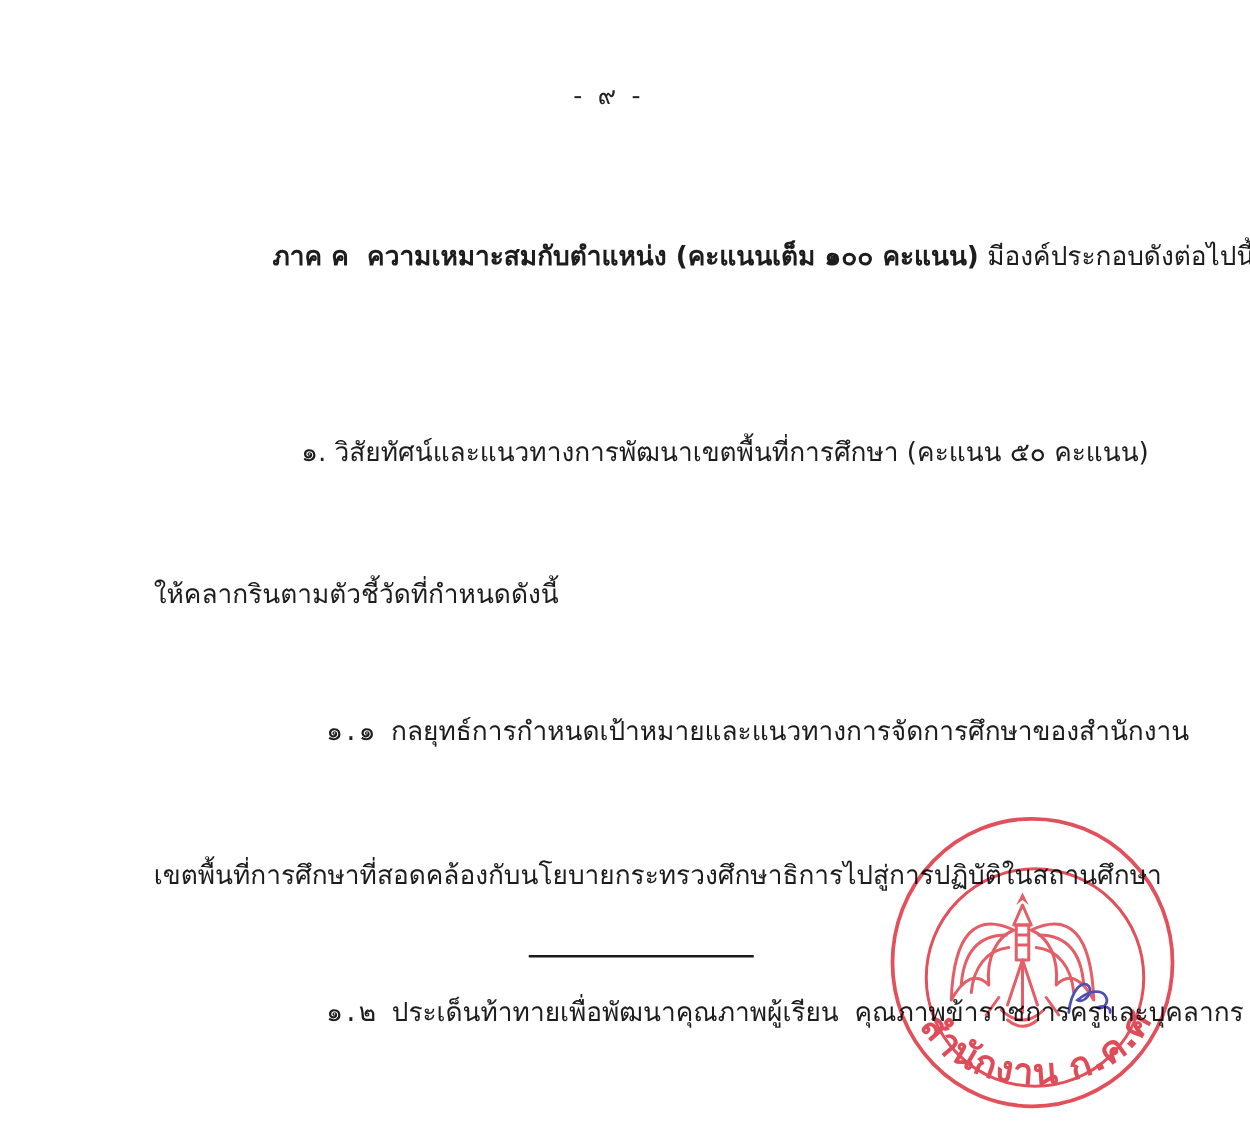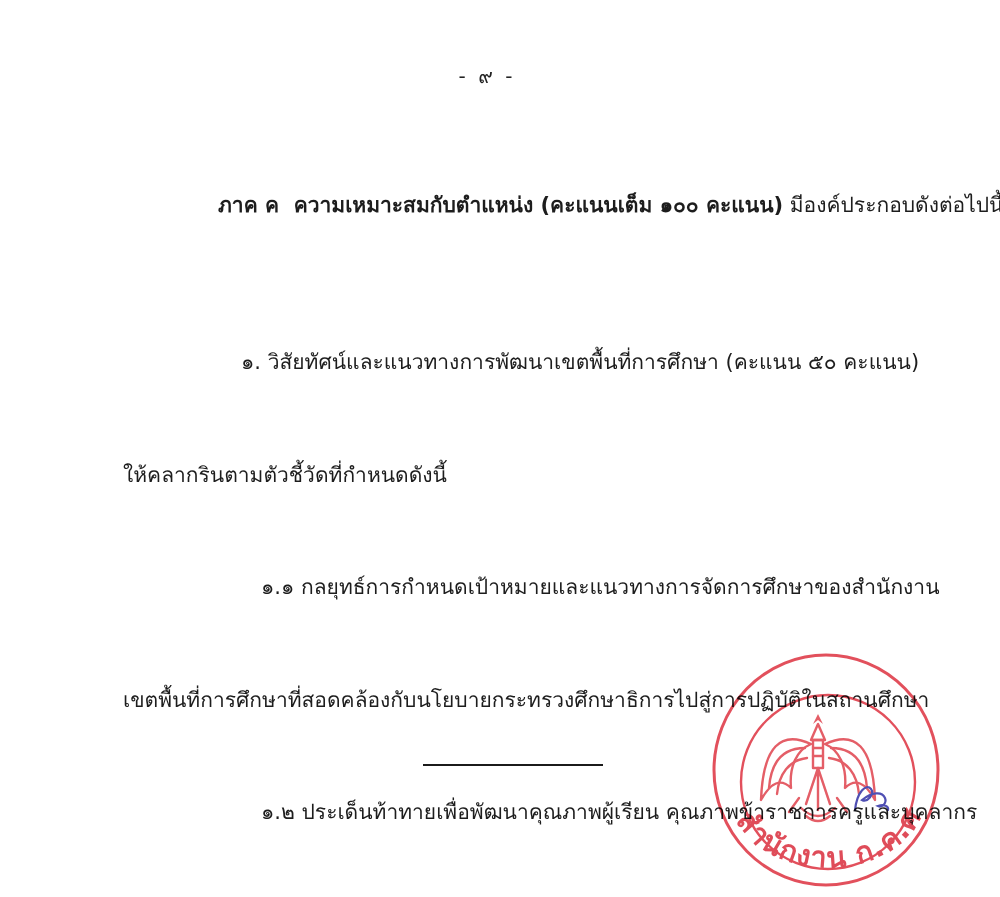--- a/index.html
+++ b/index.html
@@ -15,21 +15,21 @@
     position:absolute;top:60px;left:0;width:974px;
     text-align:center;font-size:20px;letter-spacing:3px;color:#222;
   }
   .content{
     position:absolute;left:123px;top:112px;width:800px;
     font-size:21px;line-height:37.5px;white-space:pre;
   }
   .line{height:37.5px;}
   .b{font-weight:700;}
   .ind-a{padding-left:118px;}
-  .ind-b{padding-left:138px;}
+  .ind-b{padding-left:138px;font-family:Liberation Mono, monospace;}
   .g7{margin-top:7px;}
   .rule{
     position:absolute;left:423px;top:764px;width:180px;height:2px;
     background:#1b1b1b;
   }
   .stamp{
     position:absolute;left:709px;top:650px;width:238px;height:244px;
     mix-blend-mode:multiply;opacity:.92;
   }
 </style>

